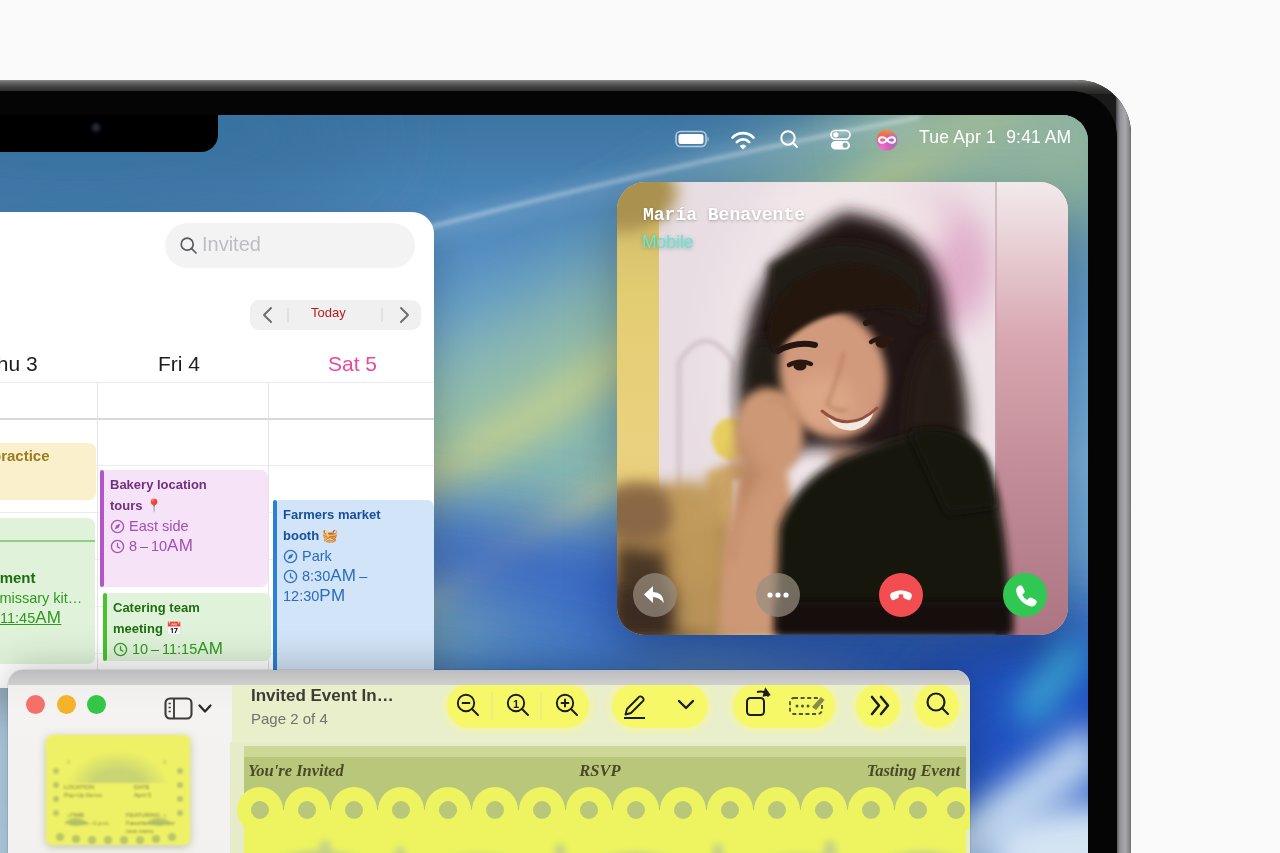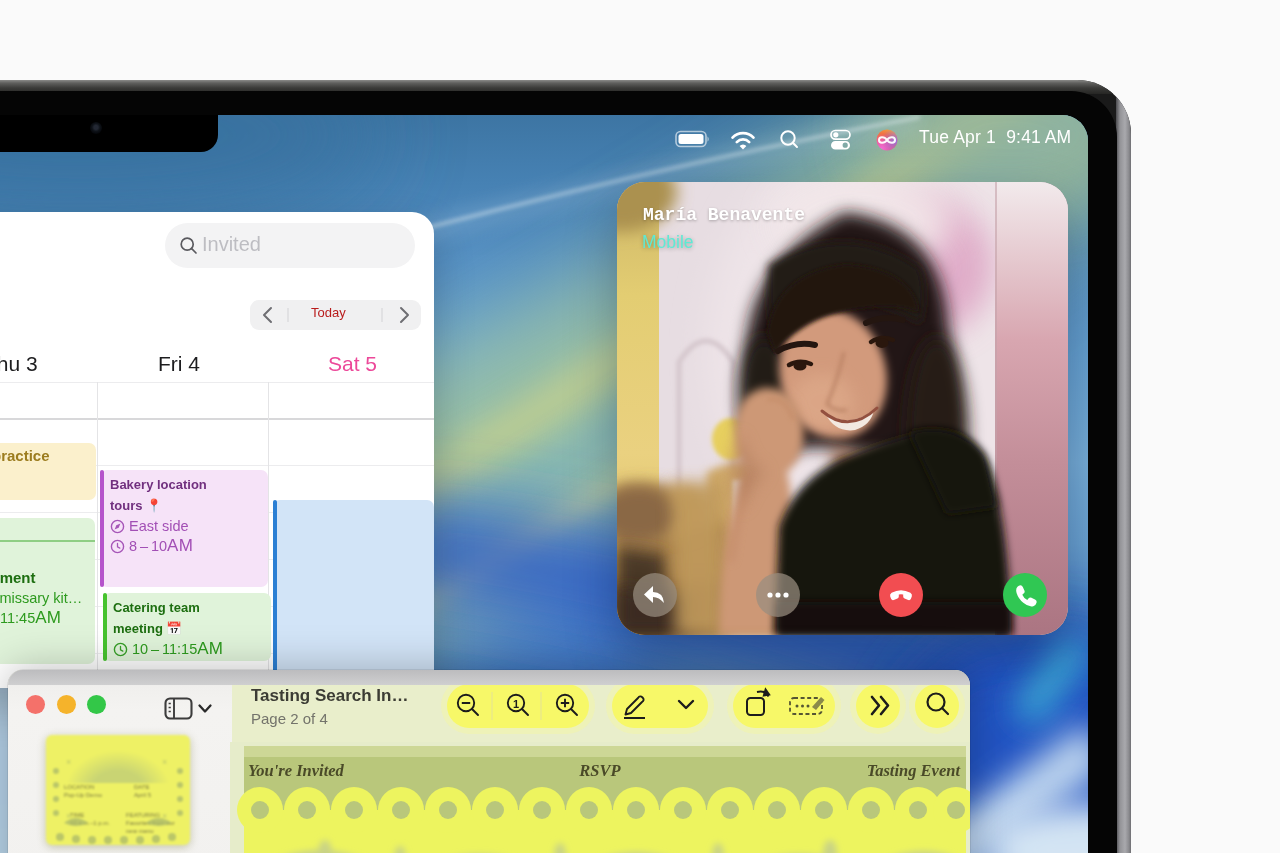--- a/index.html
+++ b/index.html
@@ -205,21 +205,21 @@
       <div class="vline" style="left:568px;"></div>
 
       <div class="ev" style="left:0;top:231px;width:396px;height:57px;background:#fbf0cc;border-radius:0 7px 7px 0;">
         <div style="position:absolute;left:292px;top:3px;font-weight:700;font-size:15px;color:#9c7c1f;">practice</div>
       </div>
 
       <div class="ev" style="left:0;top:306px;width:395px;height:146px;background:#e0f3da;border-radius:0 7px 7px 0;color:#2d9a1e;">
         <div style="position:absolute;left:0;top:22px;right:0;height:1.5px;background:#8fce84;"></div>
         <div style="position:absolute;left:258px;top:50px;font-weight:700;font-size:15px;color:#1d6e10;">Equipment</div>
         <div style="position:absolute;left:272px;top:70px;">commissary kit…</div>
-        <div style="position:absolute;left:300px;top:90px;">11:45<span class="sc">AM</span></div>
+        <div style="position:absolute;left:300px;top:90px;text-decoration:underline;">11:45<span class="sc">AM</span></div>
       </div>
 
       <div class="ev" style="left:400px;top:258px;width:168px;height:117px;background:#f6e3f8;color:#a24fb5;">
         <div class="bar" style="background:#b553cb;"></div>
         <div class="body">
           <b style="color:#71307f;">Bakery location<br>tours 📍</b><br>
           <span><svg class="eic" width="15" height="15" viewBox="0 0 15 15">
                 <circle cx="7.5" cy="7.5" r="6.1" fill="none" stroke="currentColor" stroke-width="1.4"></circle>
                 <path d="M 10.4 4.6 L 6.3 6.3 L 4.6 10.4 L 8.7 8.7 Z" fill="currentColor"></path>
               </svg>East side</span><br>
@@ -236,20 +236,31 @@
           <b style="color:#1d6e10;">Catering team<br>meeting 📅</b><br>
           <span><svg class="eic" width="15" height="15" viewBox="0 0 15 15">
                 <circle cx="7.5" cy="7.5" r="6.1" fill="none" stroke="currentColor" stroke-width="1.4"></circle>
                 <path d="M 7.5 4.4 L 7.5 7.8 L 9.8 9.1" stroke="currentColor" stroke-width="1.3" fill="none" stroke-linecap="round"></path>
               </svg>10 – 11:15<span class="sc">AM</span></span>
         </div>
       </div>
 
       <div class="ev" style="left:573px;top:288px;width:161px;height:188px;background:#d2e4f7;color:#2a6cc0;border-radius:7px 7px 0 0;">
         <div class="bar" style="background:#2b7fd4;"></div>
+        <div class="body">
+          <b style="color:#174f9e;">Farmers market<br>booth 🧺</b><br>
+          <span><svg class="eic" width="15" height="15" viewBox="0 0 15 15">
+                <circle cx="7.5" cy="7.5" r="6.1" fill="none" stroke="currentColor" stroke-width="1.4"></circle>
+                <path d="M 10.4 4.6 L 6.3 6.3 L 4.6 10.4 L 8.7 8.7 Z" fill="currentColor"></path>
+              </svg>Park</span><br>
+          <span><svg class="eic" width="15" height="15" viewBox="0 0 15 15">
+                <circle cx="7.5" cy="7.5" r="6.1" fill="none" stroke="currentColor" stroke-width="1.4"></circle>
+                <path d="M 7.5 4.4 L 7.5 7.8 L 9.8 9.1" stroke="currentColor" stroke-width="1.3" fill="none" stroke-linecap="round"></path>
+              </svg>8:30<span class="sc">AM</span> – 12:30<span class="sc">PM</span></span>
+        </div>
       </div>
     </div>
 
     <div id="ft">
       <svg width="451" height="453" viewBox="0 0 451 453" style="position:absolute;left:0;top:0">
         <defs>
           <filter id="fb16" x="-60%" y="-60%" width="220%" height="220%">
               <feGaussianBlur stdDeviation="16"></feGaussianBlur>
             </filter>
           <filter id="fb8" x="-60%" y="-60%" width="220%" height="220%">
@@ -404,21 +415,21 @@
             <path d="M 18 88 Q 30 78 42 88 Q 30 94 18 88 Z"></path>
               <path d="M 100 88 Q 112 78 126 88 Q 112 94 100 88 Z"></path>
             <text x="20" y="30" font-size="9" fill="#a9b86a">×</text>
               <text x="116" y="30" font-size="9" fill="#a9b86a">×</text>
             <text x="20" y="84" font-size="9" fill="#a9b86a">×</text>
               <text x="116" y="84" font-size="9" fill="#a9b86a">×</text>
           </g>
         </svg>
       </div>
 
-      <div class="title">Tasting Search In…</div>
+      <div class="title">Invited Event In…</div>
       <div class="subtitle">Page 2 of 4</div>
 
       <div class="pill" style="left:439px;width:142px;"></div>
       <div class="pill" style="left:604px;width:96px;"></div>
       <div class="pill" style="left:725px;width:102px;"></div>
       <div class="pill" style="left:848px;width:44px;border-radius:50%;"></div>
       <div class="pill" style="left:907px;width:44px;border-radius:50%;"></div>
       <svg class="abs" style="left:439px;top:14px" width="520" height="44" viewBox="0 0 520 44">
         <g stroke="#1c1c1c" stroke-width="1.9" fill="none">
           <circle cx="19" cy="19" r="8.2"></circle>

